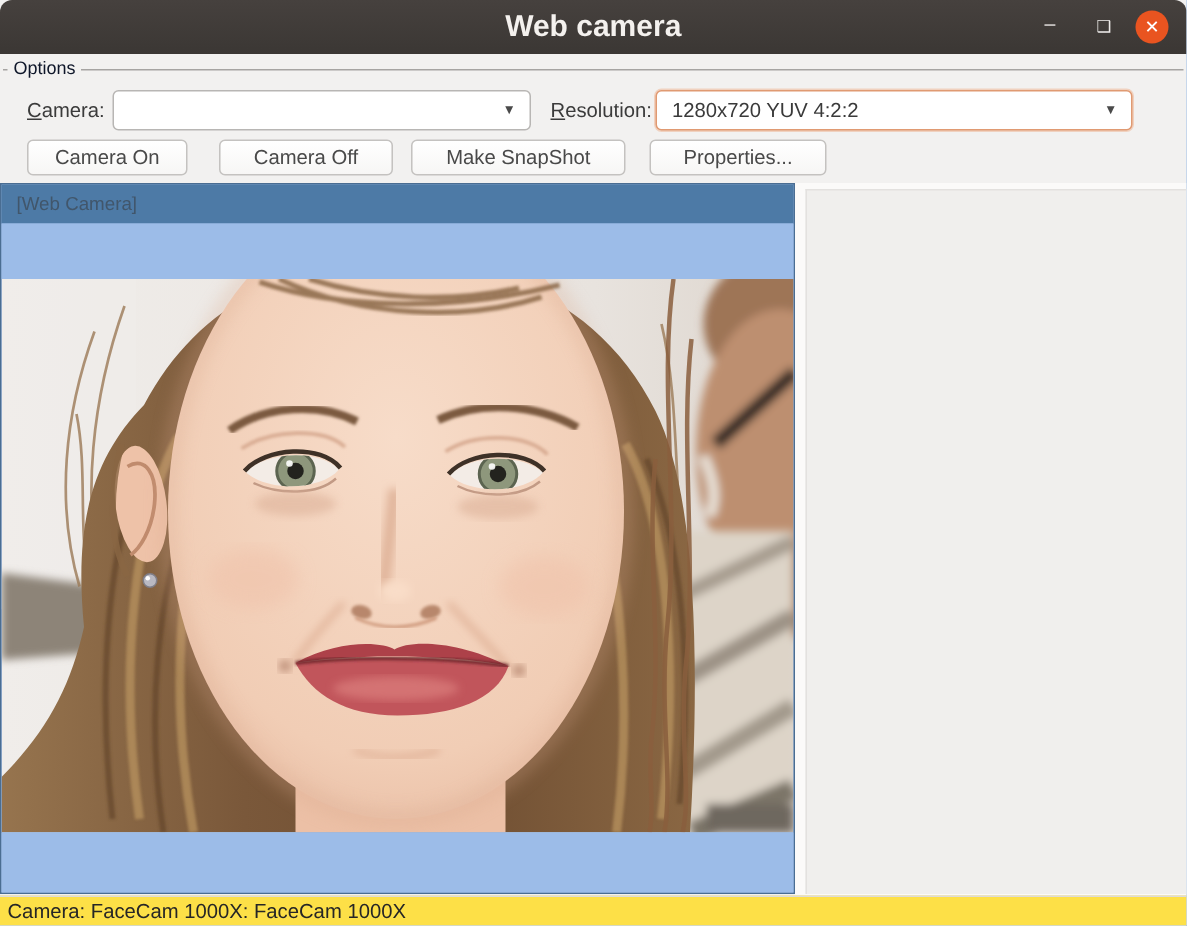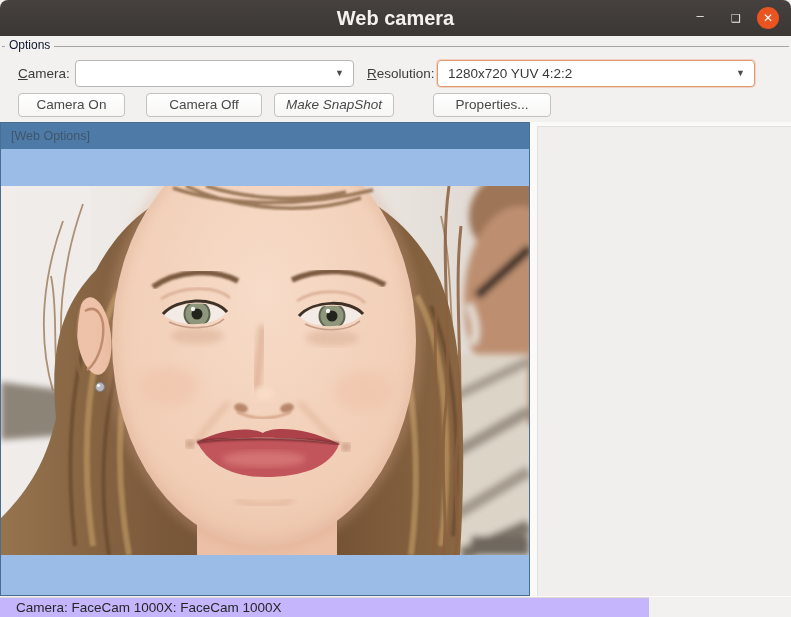--- a/index.html
+++ b/index.html
@@ -80,22 +80,22 @@
   .video-photo{position:absolute;left:0;top:63px;width:528px;height:369px;overflow:hidden;}
   .video-band-bottom{position:absolute;left:0;top:432px;width:528px;height:40px;background:#9cbce8;}
   
   .right-area{position:absolute;left:530px;top:122px;width:261px;height:475px;background:#fbfaf9;}
   .right-panel{
     position:absolute;left:7px;top:4px;right:0;bottom:1px;
     background:#f0efed;border-left:1px solid #e3e1df;border-top:1px solid #e3e1df;
   }
   
   .statusbar{
-    position:absolute;left:0;top:597px;width:649px;height:20px;
-    background:#c4b5fd;border-top:1px solid #dddbd9;box-sizing:border-box;padding-left:11px;
+    position:absolute;left:0;top:597px;width:791px;height:20px;
+    background:#fde047;border-top:1px solid #dddbd9;box-sizing:border-box;
   }
   .statusbar .text{margin-left:5px;line-height:19px;font-size:13.5px;color:#262626;}
 </style>
 </head>
 <body>
 
 <div class="titlebar">
   <div class="title">Web camera</div>
   <div class="winbtn btn-min"><span>–</span></div>
   <div class="winbtn btn-max"><span>❑</span></div>
@@ -115,26 +115,26 @@
 <div class="fieldlabel" style="left:367px;">
   <span class="mnemonic">R</span><span>esolution:</span>
 </div>
 <div class="combo combo-resolution">
   <span>1280x720 YUV 4:2:2</span>
   <span class="arrow">▼</span>
 </div>
 
 <div class="pushbtn" style="left:18px;width:107px;">Camera On</div>
 <div class="pushbtn" style="left:146px;width:116px;">Camera Off</div>
-<div class="pushbtn" style="left:274px;width:120px;font-style:italic;">Make SnapShot</div>
+<div class="pushbtn" style="left:274px;width:143px;">Make SnapShot</div>
 <div class="pushbtn" style="left:403px;width:118px;margin-left:30px;">Properties...</div>
 
 <div class="video">
   <div class="video-header">
-    <div class="overlay">[Web Options]</div>
+    <div class="overlay">[Web Camera]</div>
   </div>
   <div class="video-band-top"></div>
 
   <div class="video-photo">
     <svg width="528" height="369" viewBox="0 0 528 369" xmlns="http://www.w3.org/2000/svg">
       <defs>
         <linearGradient id="bgG" x1="0" y1="0" x2="1" y2="0">
           <stop offset="0" stop-color="#f0edea"></stop>
           <stop offset="0.75" stop-color="#e8e3de"></stop>
           <stop offset="1" stop-color="#ddd5cd"></stop>

